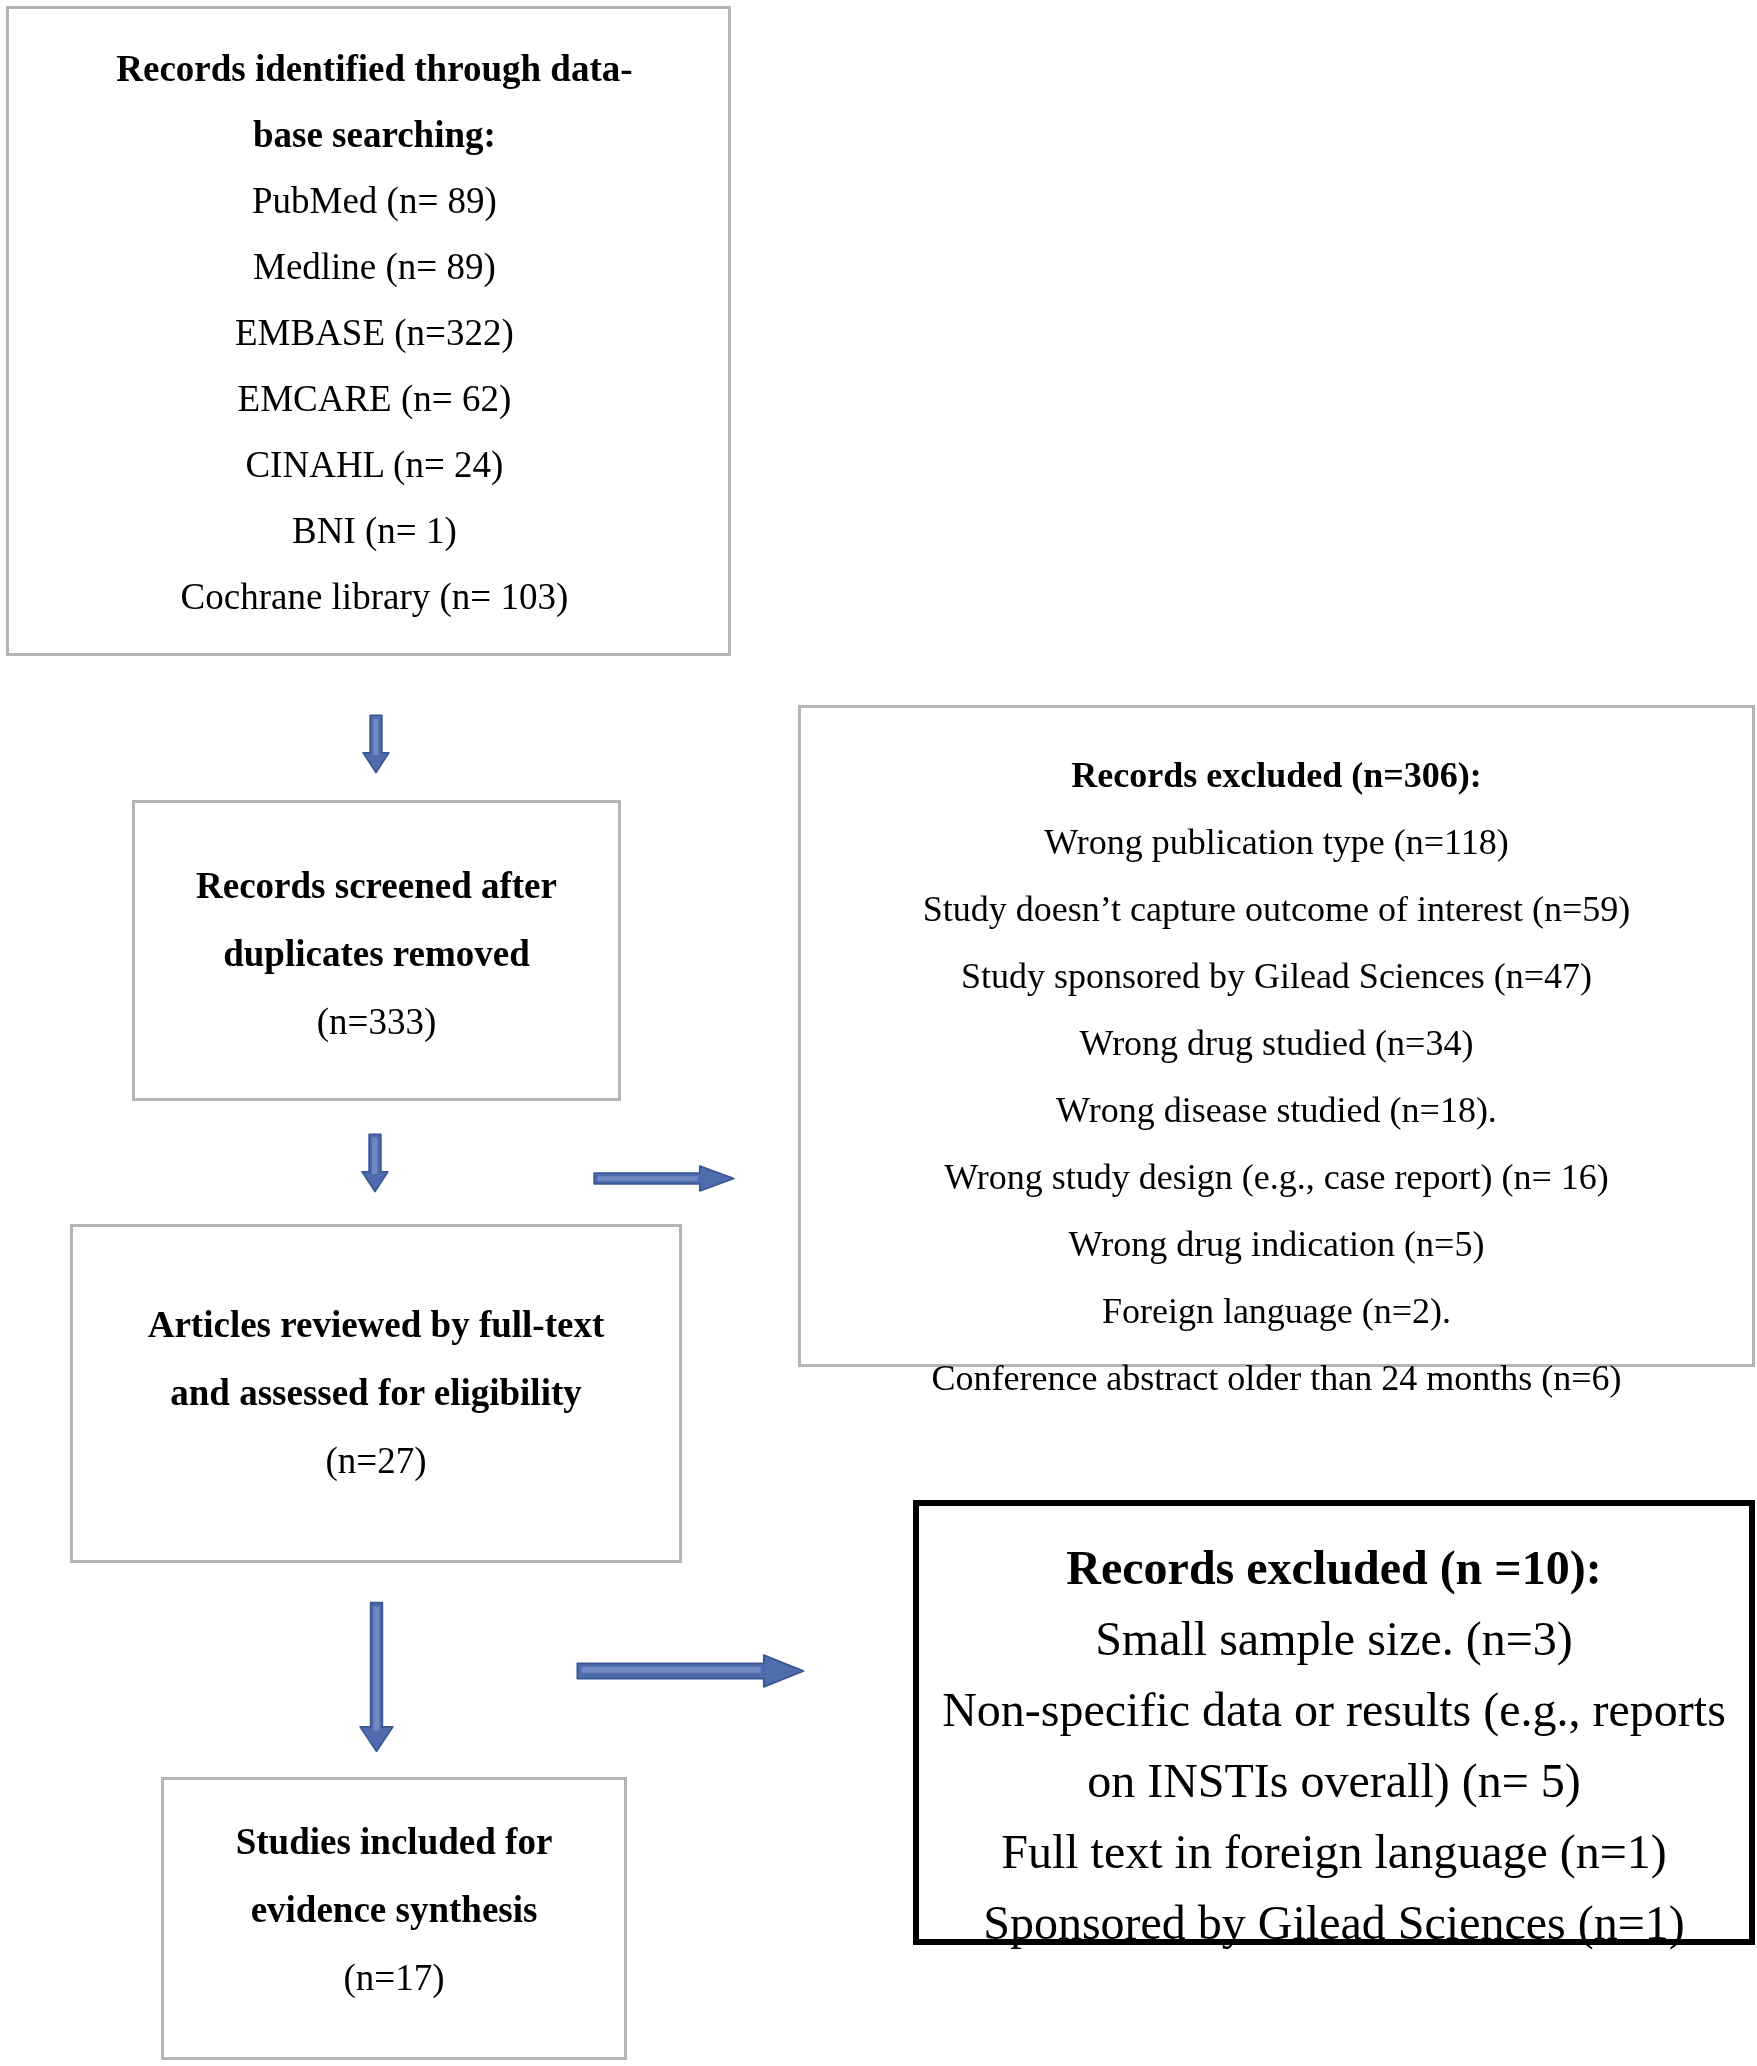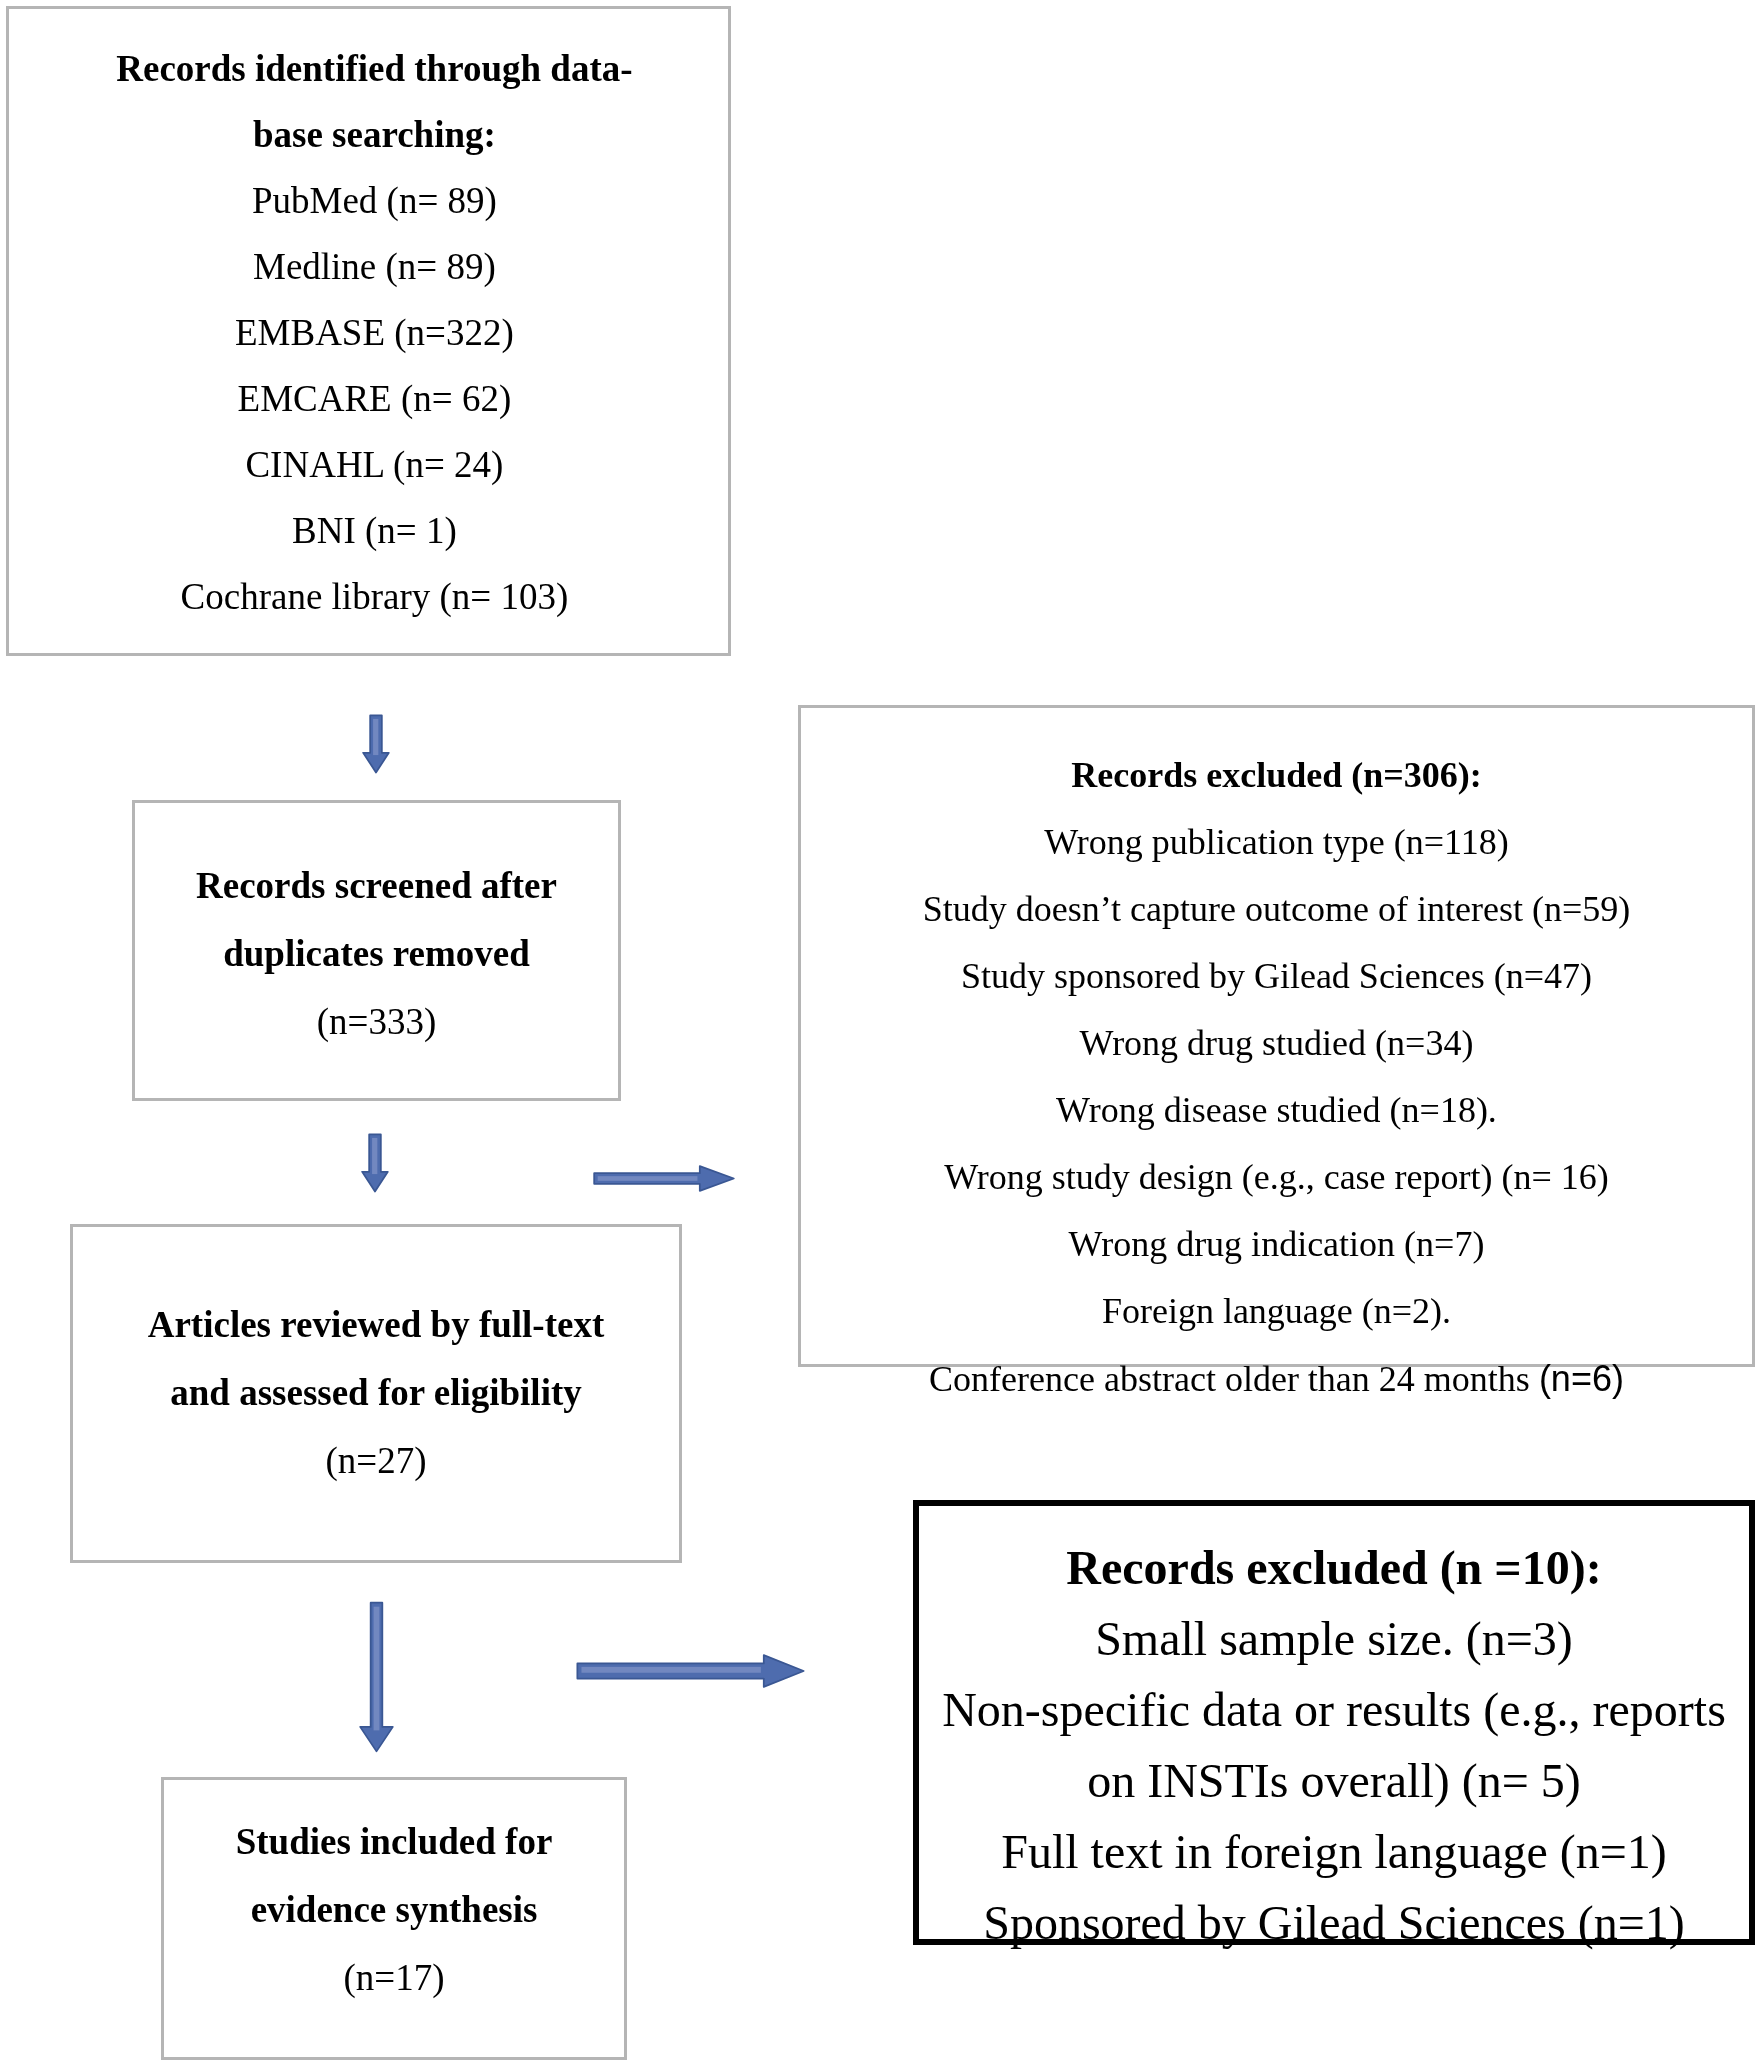--- a/index.html
+++ b/index.html
@@ -16,21 +16,21 @@
     position:absolute;
     box-sizing:border-box;
     background:#ffffff;
     border:3.5px solid var(--box-border-gray, #b5b5b5);
     text-align:center;
   }
   .box--dark { border:6.4px solid var(--box-border-dark, #000000); }
   .line { white-space:nowrap; }
   .line--wrap { white-space:normal; }
   .bold { font-weight:bold; }
-  .sans { font-family:Liberation Sans, sans-serif; }
+  .sans { font-family:Liberation Serif, serif; }
 
   #box-identified       { left:5.9px;   top:5.9px;   width:725px; height:650px; padding-top:27px;  font-size:37px; line-height:66px;padding-left:12px; }
   #box-screened         { left:132px;  top:800px; width:489px;  height:301px;  padding-top:49px; font-size:37px; line-height:68px; }
   #box-excluded-records { left:798px; top:705px; width:957px; height:662px; padding-top:34px;  font-size:36px; line-height:67px; }
   #box-fulltext         { left:70px;  top:1224px; width:612px; height:339px;  padding-top:64px; font-size:37px; line-height:68px; }
   #box-excluded-ft      { left:913px; top:1500px; width:842px; height:445px;  padding-top:26px;  font-size:48px; line-height:71px; }
   #box-included         { left:161px;  top:1777px; width:466px;  height:283px;  padding-top:28px;  font-size:37px; line-height:68px; }
 
   .arrow { position:absolute; }
   #arrow-down-1  { left:362px;  top:714px; width:28px;  height:60px; }
@@ -84,21 +84,21 @@
 
   <div class="box" id="box-excluded-records">
     <div class="line bold">Records excluded (n=306):</div>
     <div>
         <div class="line">Wrong publication type (n=118)</div>
         <div class="line">Study doesn’t capture outcome of interest (n=59)</div>
         <div class="line">Study sponsored by Gilead Sciences (n=47)</div>
         <div class="line">Wrong drug studied (n=34)</div>
         <div class="line">Wrong disease studied (n=18).</div>
         <div class="line">Wrong study design (e.g., case report) (n= 16)</div>
-        <div class="line">Wrong drug indication (n=7)</div>
+        <div class="line">Wrong drug indication (n=5)</div>
         <div class="line">Foreign language (n=2).</div>
         <div class="line line--wrap"><span>Conference abstract older than 24 months </span><span class="sans">(n=6)</span></div>
       </div>
   </div>
 
   <div class="box" id="box-fulltext">
     <div class="line bold">Articles reviewed by full-text</div>
     <div class="line bold">and assessed for eligibility</div>
     <div class="line">(n=27)</div>
   </div>

